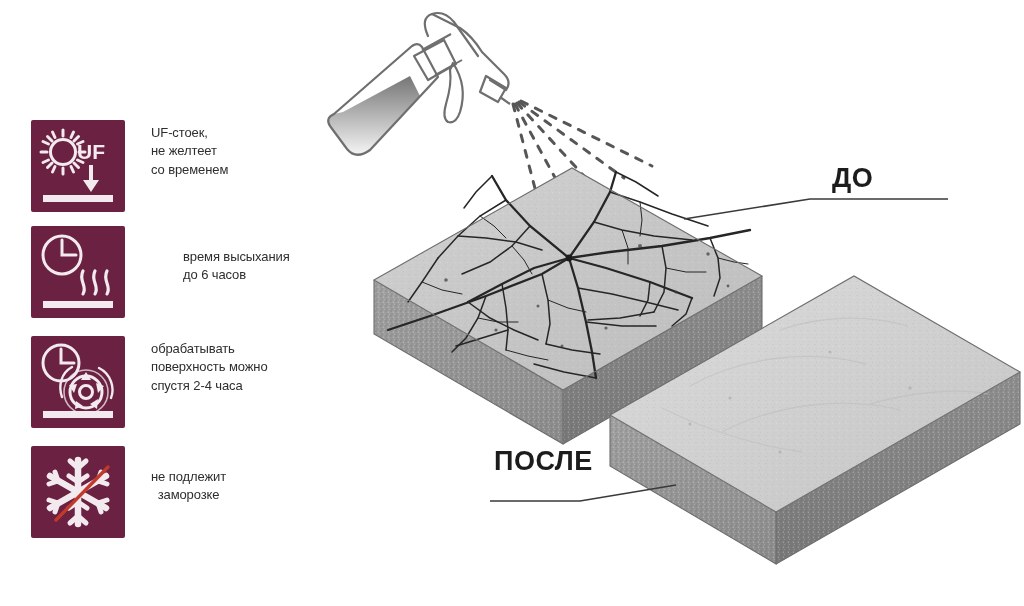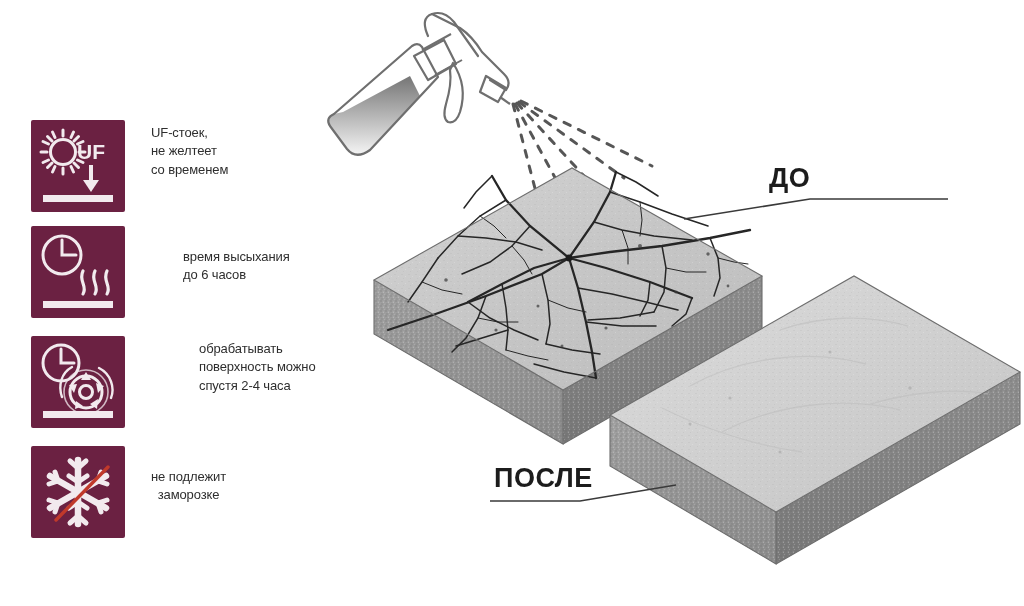--- a/index.html
+++ b/index.html
@@ -50,21 +50,21 @@
     color: #2e2e2e;
     font-weight: 400;
     letter-spacing: -0.1px;
     white-space: pre-line;
     padding-top: 2px;
   }
 
   
   #feature-row-0 { top: 120px; }
   #feature-row-1 { top: 226px; gap: 32px; }
-  #feature-row-2 { top: 336px; gap: 48px; }
+  #feature-row-2 { top: 336px; }
   #feature-row-3 { top: 446px; }
 
   
   #feature-row-0 .feature-text { padding-top: 4px; }
   #feature-row-1 .feature-text { padding-top: 22px; }
   #feature-row-2 .feature-text { padding-top: 4px; }
   #feature-row-3 .feature-text { padding-top: 22px; text-align: center; }
 
   
   #illustration {
@@ -82,22 +82,22 @@
 
   
   .callout-label {
     position: absolute;
     font-family: "Liberation Sans", sans-serif;
     font-weight: bold;
     font-size: 27px;
     letter-spacing: 0.5px;
     color: #1c1c1c;
   }
-  #label-before { left: 769px; top: 163px; }
-  #label-after  { left: 494px; top: 463px; }
+  #label-before { left: 832px; top: 163px; }
+  #label-after  { left: 494px; top: 446px; }
 </style>
 </head>
 <body>
 
 <div id="feature-list">
 
   <div class="feature-row" id="feature-row-0">
     <div class="feature-icon-box">
       <svg viewBox="0 0 94 92" xmlns="http://www.w3.org/2000/svg">
         <rect x="0" y="0" width="94" height="92" fill="#6b2142"></rect>

